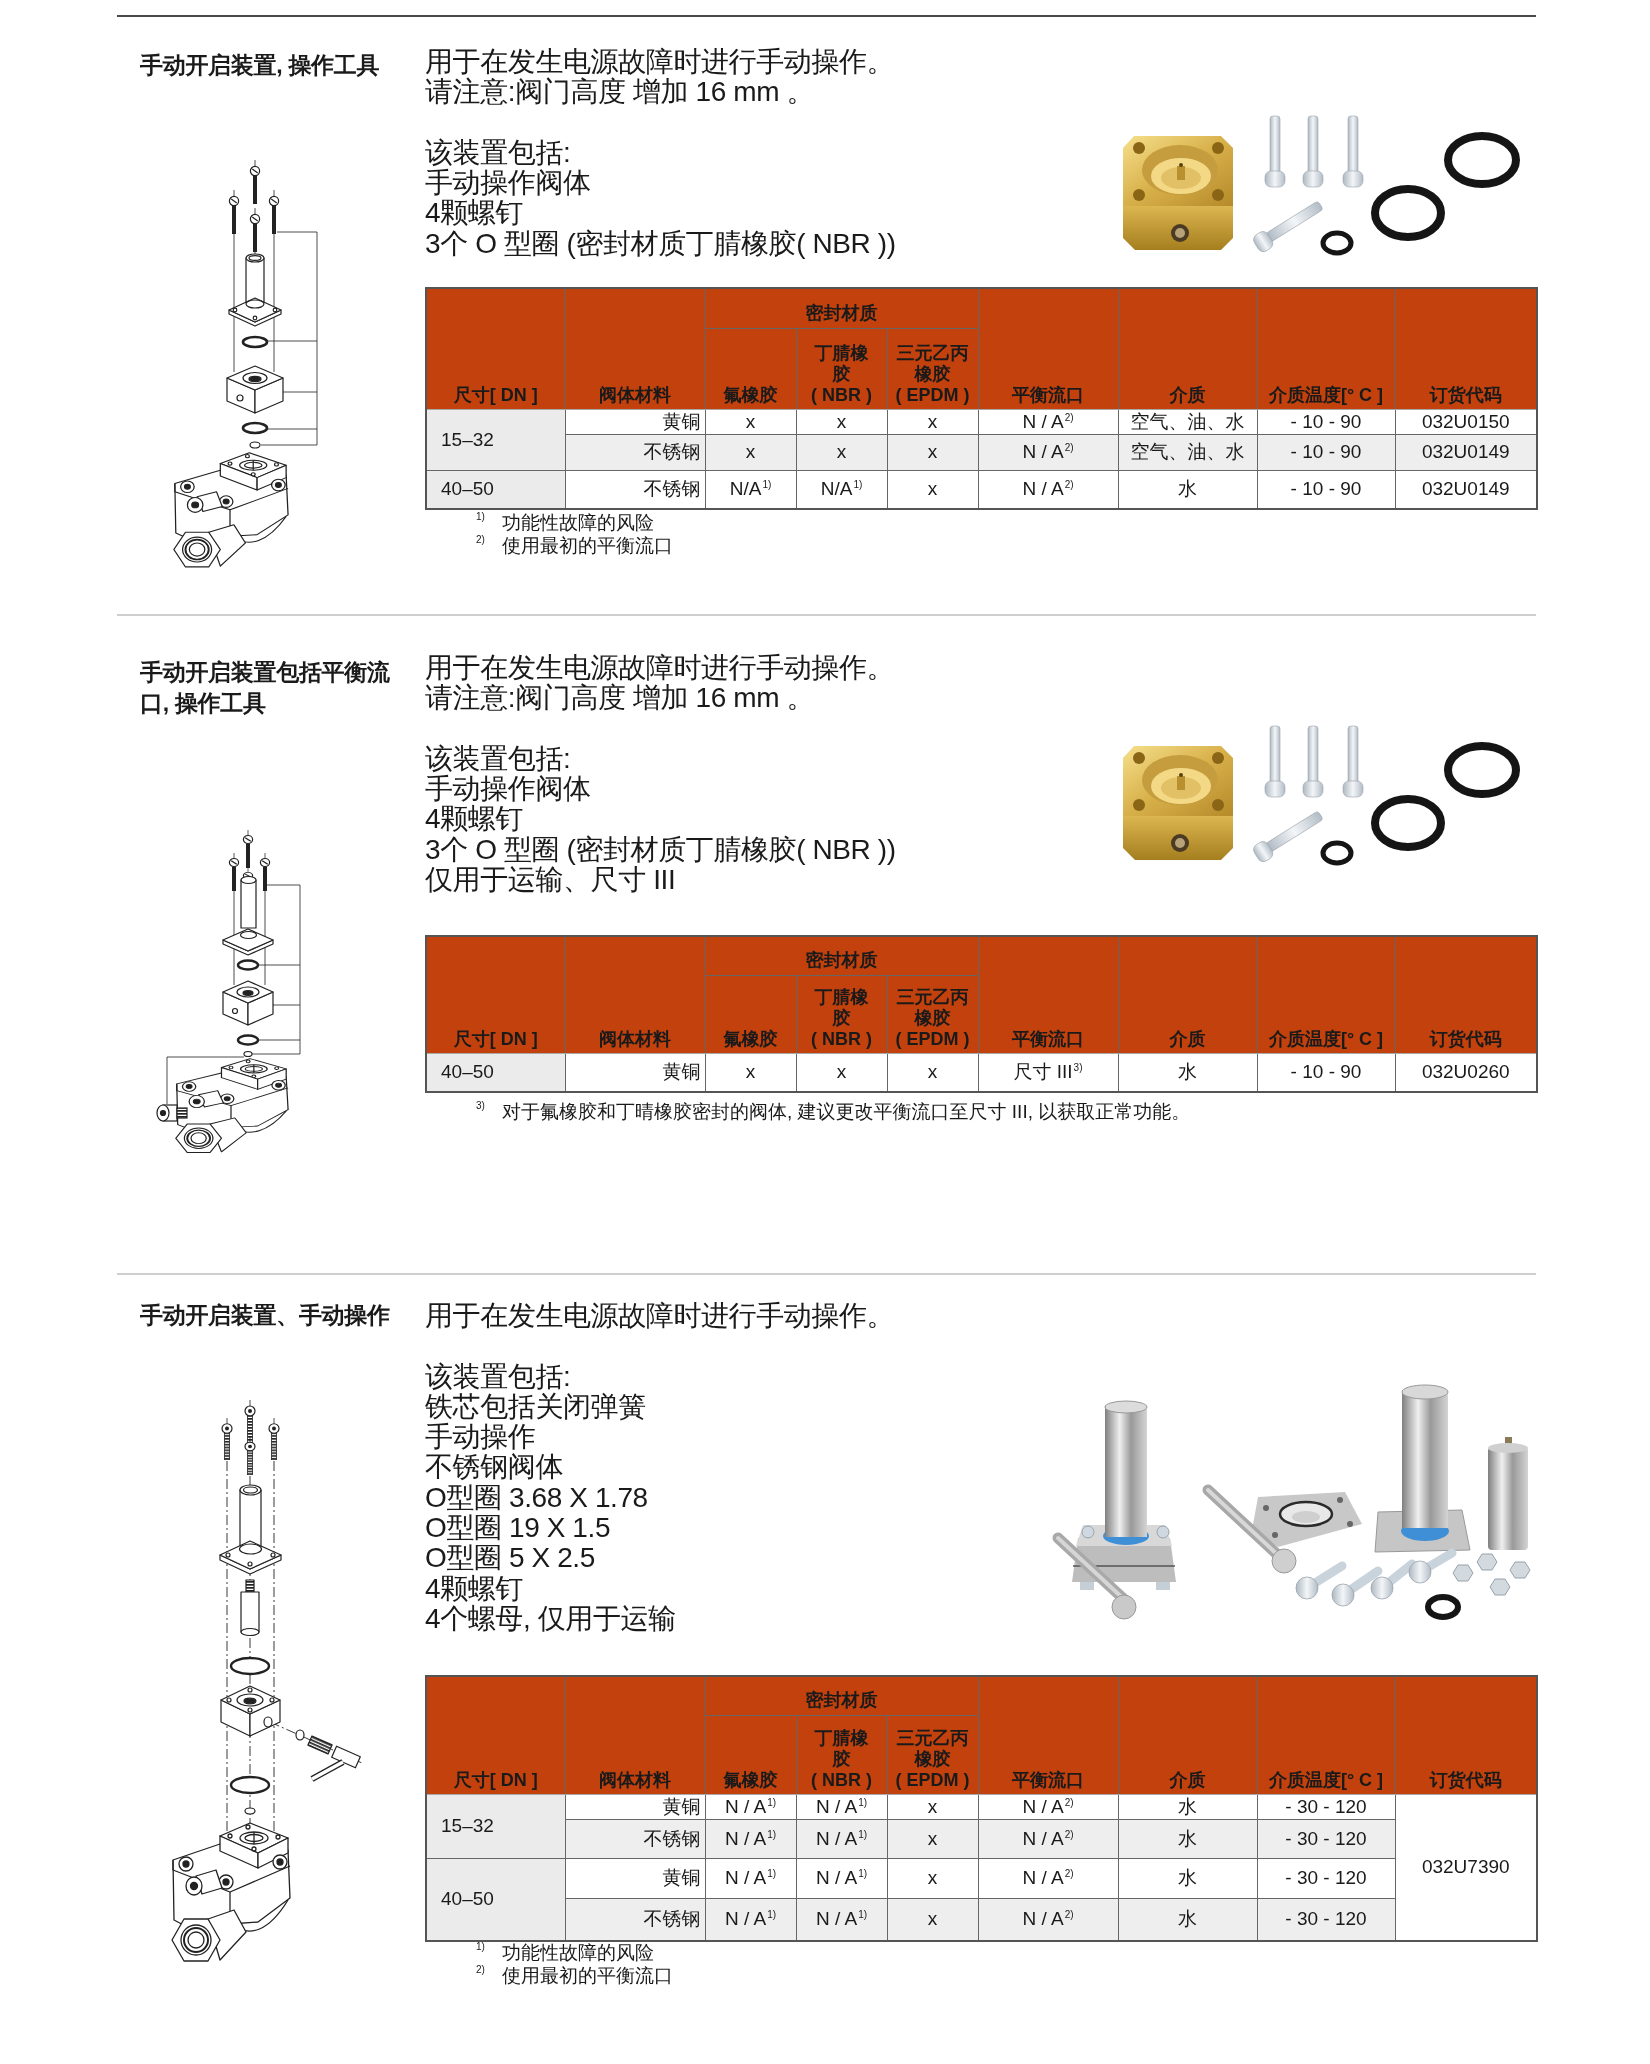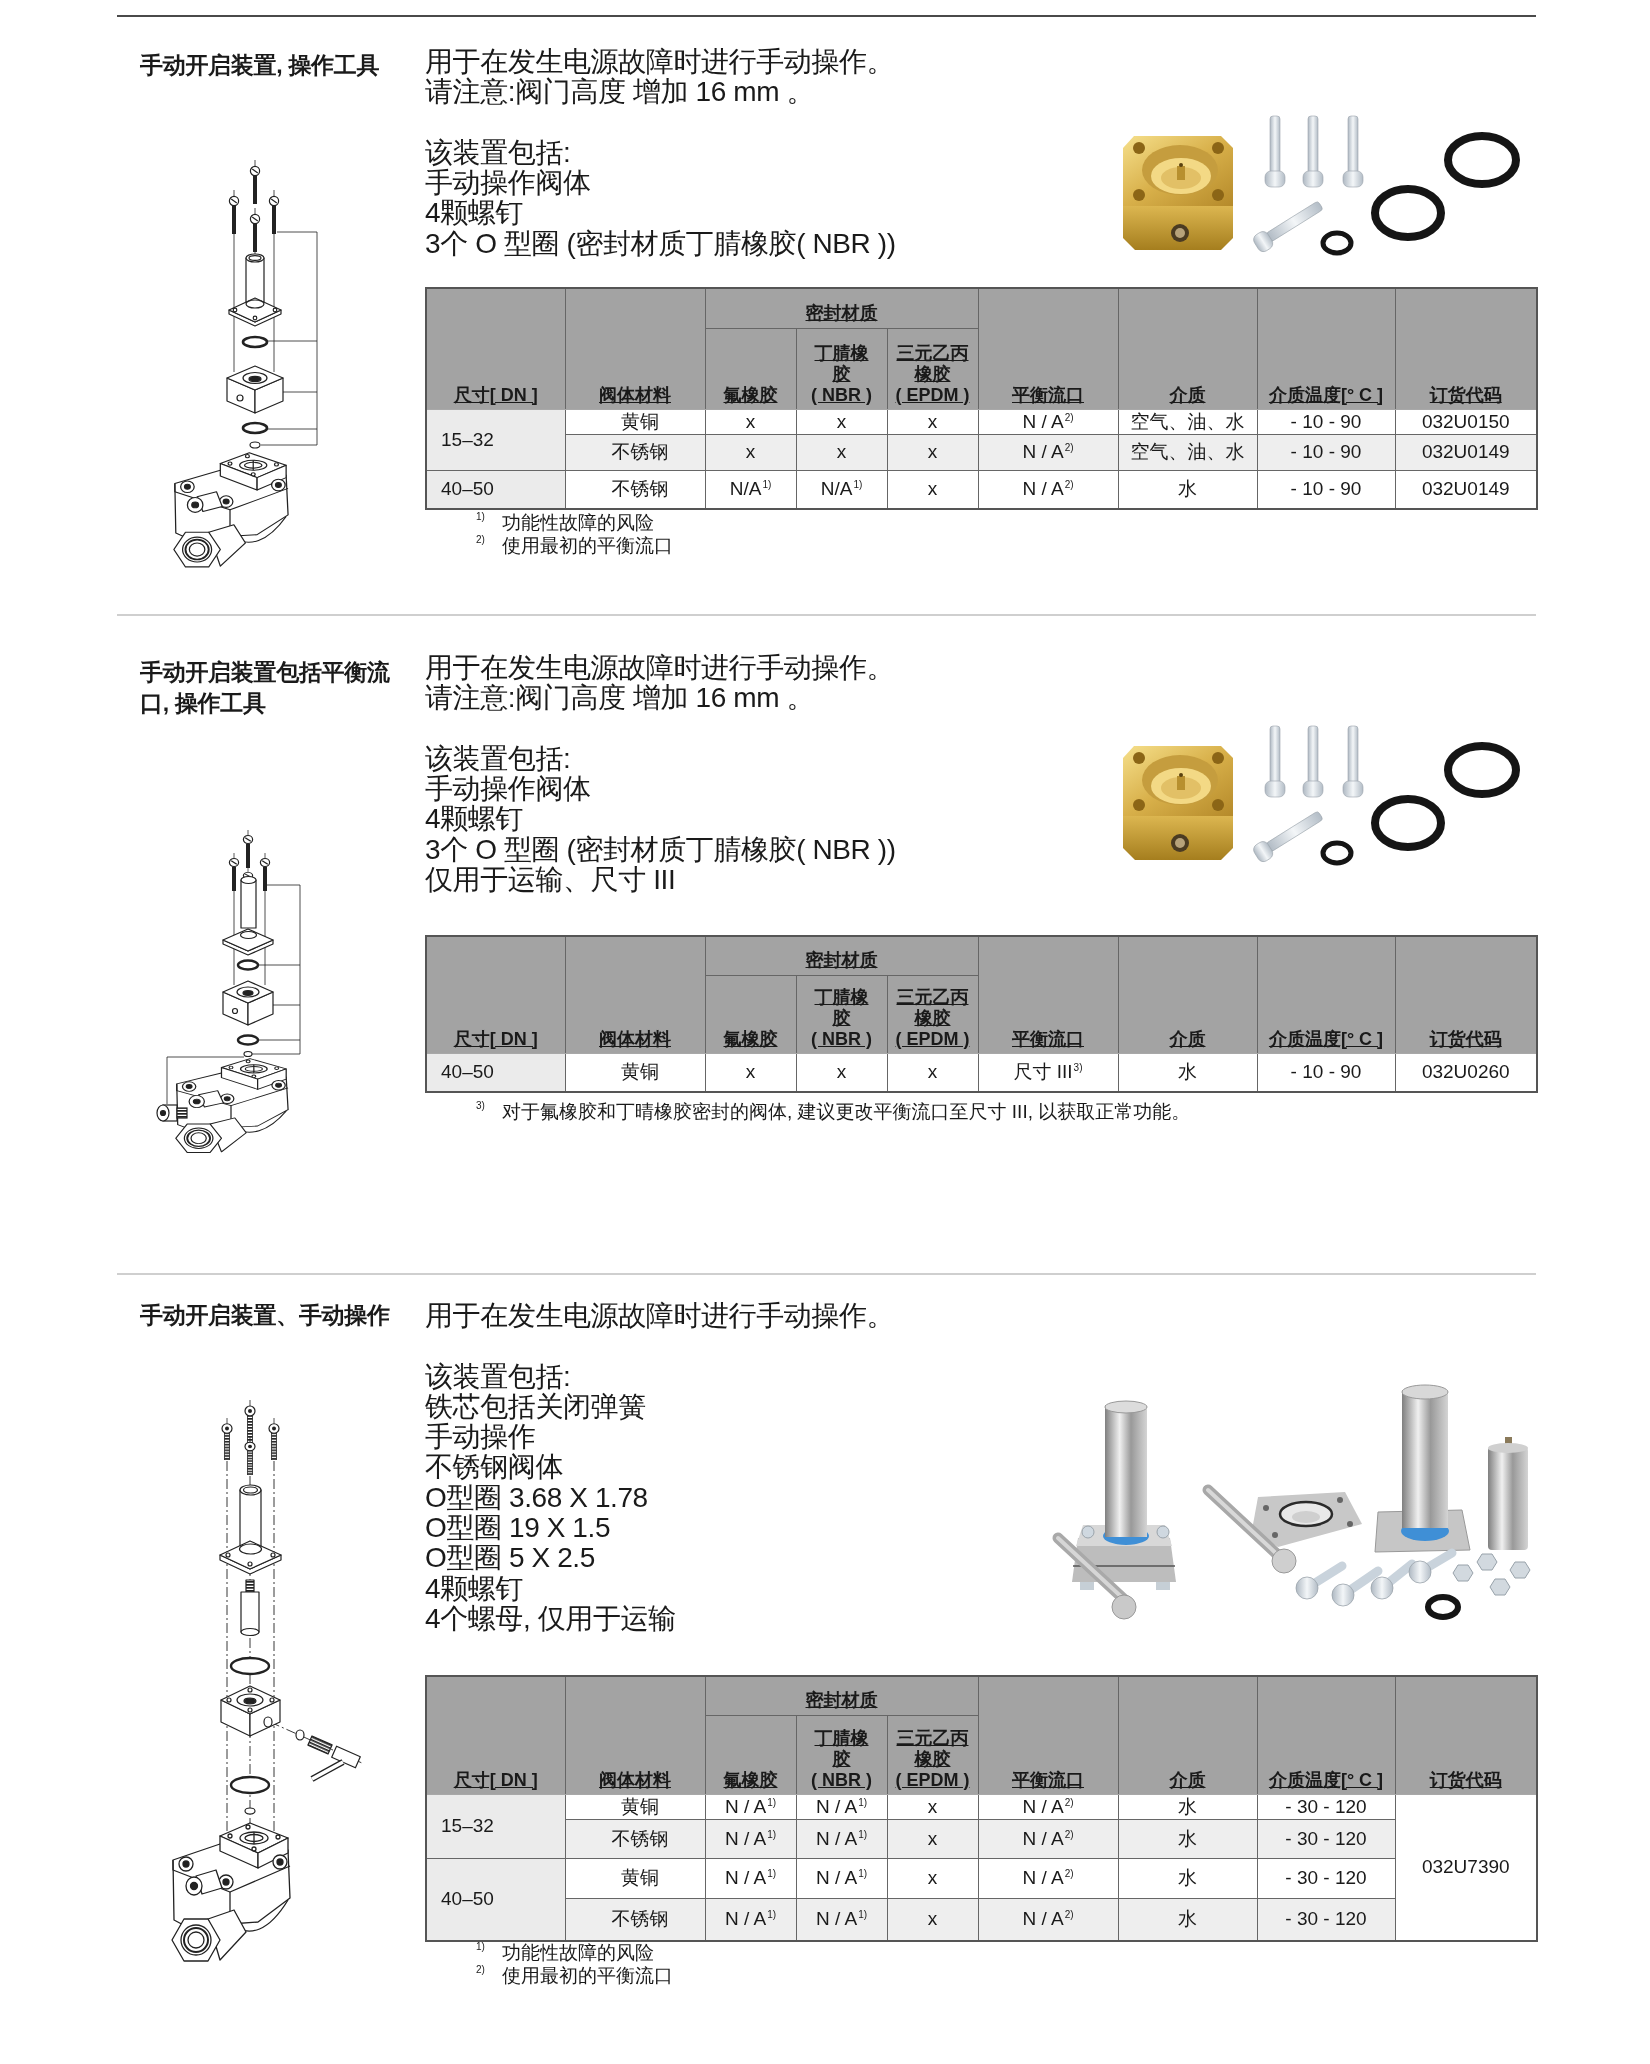--- a/index.html
+++ b/index.html
@@ -18,27 +18,27 @@
   .desc .gap { height:30.3px; }
 
   .fig { position:absolute; }
 
   table.spec {
     position:absolute; left:425px; width:1111px; border-collapse:collapse; table-layout:fixed;
     border:2px solid #555; font-size:19px;
   }
   table.spec th, table.spec td { border:1px solid #666; padding:0 4px; overflow:hidden; }
   table.spec th {
-    background:#a3a3a3; font-weight:bold; font-size:18px; line-height:21px; text-align:center;
-    vertical-align:bottom; padding-bottom:3px; white-space:pre-line; border-bottom-color:#a8a8a8;text-decoration:underline;
+    background:#c2410c; font-weight:bold; font-size:18px; line-height:21px; text-align:center;
+    vertical-align:bottom; padding-bottom:3px; white-space:pre-line; border-bottom-color:#a8a8a8;
   }
   table.spec th.seal { border-bottom-color:#666; padding-bottom:4px; }
   table.spec td { text-align:center; vertical-align:middle; line-height:20px; white-space:nowrap; background:#fff; }
   table.spec td.dn { background:#ebebeb; text-align:left; padding-left:14px; }
-  table.spec td.mat { text-align:center; padding-left:14px; }
+  table.spec td.mat { text-align:right; padding-left:14px; }
   table.spec tr.shade td { background:#eeeeee; }
   table.spec sup { font-size:10px; vertical-align:7px; line-height:0; margin-left:1px; }
 
   .fn { position:absolute; left:436px; font-size:19px; line-height:23px; white-space:nowrap;margin-left:40px; }
   .fn .row { height:23px; }
   .fn .mark { display:inline-block; width:26px; font-size:10px; line-height:12px; vertical-align:top; }
 </style>
 </head>
 <body>
 

